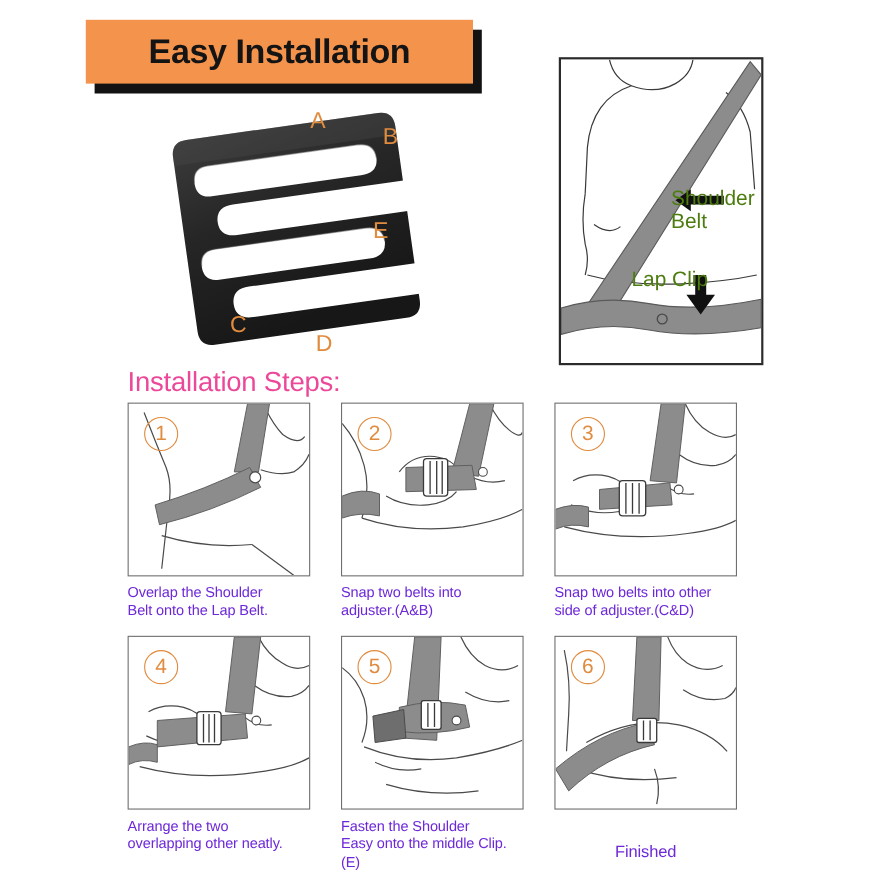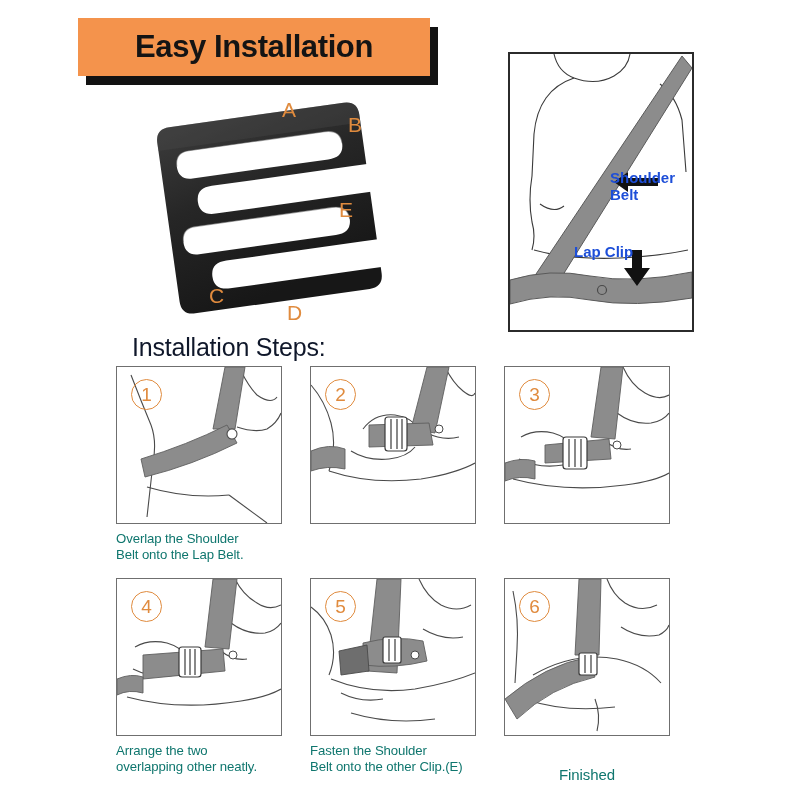--- a/index.html
+++ b/index.html
@@ -32,26 +32,26 @@
   .buckle-label {
     position: absolute; color: #e08b3e; font-size: 21px; font-weight: 500;
     font-family: "Liberation Sans", sans-serif;
   }
 
   
   #belt-diagram {
     position: absolute; left: 508px; top: 52px; width: 186px; height: 280px;
     border: 2px solid #2b2b2b; background: #fff; overflow: hidden;
   }
-  .belt-annot { position: absolute; font-size: 15px; font-weight: bold; color: #1d4ed8; line-height: 1.12; }
+  .belt-annot { position: absolute; font-size: 19px; font-weight: normal; color: #4d7c0f; line-height: 1.12; }
 
   
   #steps-heading {
-    position: absolute; left: 132px; top: 333px;
-    font-size: 25px; font-weight: 500; color: #0f172a; letter-spacing: -0.2px;
+    position: absolute; left: 116px; top: 333px;
+    font-size: 25px; font-weight: 500; color: #ec4899; letter-spacing: -0.2px;
   }
 
   
   #steps-grid {
     position: absolute; left: 116px; top: 366px;
     width: 584px; height: 420px;
     display: grid;
     grid-template-columns: 166px 166px 166px;
     grid-template-rows: 208px 208px;
     column-gap: 28px; row-gap: 4px;
@@ -62,21 +62,21 @@
     border: 1.4px solid #6f6f6f; background: #fff; overflow: hidden;
   }
   .step-badge {
     position: absolute; left: 14px; top: 12px;
     width: 31px; height: 31px; border-radius: 50%;
     border: 1.8px solid #e08b3e; background: transparent;
     display: flex; align-items: center; justify-content: center;
     color: #e08b3e; font-size: 19px; z-index: 5;
   }
   .step-caption {
-    margin-top: 7px; font-size: 13.2px; color: #0f766e;
+    margin-top: 7px; font-size: 13.2px; color: #6d28d9;
     line-height: 1.24; letter-spacing: -0.1px; white-space: pre-line;
   }
   .step-caption.centered { text-align: center; margin-top: 30px; font-size: 15px; }
   svg { display: block; }
 </style>
 </head>
 <body>
 
 <div id="page">
 
@@ -203,20 +203,22 @@
           <path d="M 0 84 Q 18 76 34 82 L 34 102 Q 16 98 0 104 Z" fill="#8c8c8c" stroke="#5f5f5f" stroke-width="0.9"></path>
           <g>
             <rect x="74" y="50" width="22" height="34" rx="3" fill="#fff" stroke="#3a3a3a" stroke-width="1.2"></rect>
             <line x1="80" y1="52" x2="80" y2="82" stroke="#3a3a3a" stroke-width="1.2"></line>
             <line x1="86" y1="52" x2="86" y2="82" stroke="#3a3a3a" stroke-width="1.2"></line>
             <line x1="91" y1="52" x2="91" y2="82" stroke="#3a3a3a" stroke-width="1.2"></line>
           </g>
           <circle cx="128" cy="62" r="4" fill="#fff" stroke="#4a4a4a" stroke-width="1"></circle>
         </svg>
       </div>
+      <div class="step-caption">Snap two belts into
+adjuster.(A&amp;B)</div>
     </div>
 
     <div class="step-cell">
       <div class="step-frame">
         <div class="step-badge">3</div>
         <svg width="164" height="156" viewBox="0 0 164 156">
           <g fill="none" stroke="#4a4a4a" stroke-width="1.1">
             <path d="M 118 0 Q 126 18 140 26 Q 154 34 164 28"></path>
             <path d="M 112 46 Q 128 58 146 56 Q 158 54 164 46"></path>
             <path d="M 16 70 Q 30 62 48 66 Q 62 70 68 80"></path>
@@ -229,20 +231,22 @@
           <path d="M 0 96 Q 16 90 30 94 L 30 112 Q 14 108 0 114 Z" fill="#8c8c8c" stroke="#5f5f5f" stroke-width="0.9"></path>
           <g>
             <rect x="58" y="70" width="24" height="32" rx="3" fill="#fff" stroke="#3a3a3a" stroke-width="1.2"></rect>
             <line x1="64" y1="72" x2="64" y2="100" stroke="#3a3a3a" stroke-width="1.2"></line>
             <line x1="70" y1="72" x2="70" y2="100" stroke="#3a3a3a" stroke-width="1.2"></line>
             <line x1="76" y1="72" x2="76" y2="100" stroke="#3a3a3a" stroke-width="1.2"></line>
           </g>
           <circle cx="112" cy="78" r="4" fill="#fff" stroke="#4a4a4a" stroke-width="1"></circle>
         </svg>
       </div>
+      <div class="step-caption">Snap two belts into other
+side of adjuster.(C&amp;D)</div>
     </div>
 
     <div class="step-cell">
       <div class="step-frame">
         <div class="step-badge">4</div>
         <svg width="164" height="156" viewBox="0 0 164 156">
           <g fill="none" stroke="#4a4a4a" stroke-width="1.1">
             <path d="M 118 0 Q 126 16 140 24 Q 152 32 164 26"></path>
             <path d="M 114 44 Q 130 56 148 54 Q 158 52 164 44"></path>
             <path d="M 18 68 Q 32 60 50 64 Q 64 68 70 78"></path>
@@ -283,21 +287,21 @@
           <path d="M 28 72 L 56 66 L 58 92 L 30 96 Z" fill="#6e6e6e" stroke="#4a4a4a" stroke-width="0.9"></path>
           <g>
             <rect x="72" y="58" width="18" height="26" rx="2" fill="#fff" stroke="#3a3a3a" stroke-width="1.2"></rect>
             <line x1="78" y1="60" x2="78" y2="82" stroke="#3a3a3a" stroke-width="1.2"></line>
             <line x1="84" y1="60" x2="84" y2="82" stroke="#3a3a3a" stroke-width="1.2"></line>
           </g>
           <circle cx="104" cy="76" r="4" fill="#fff" stroke="#4a4a4a" stroke-width="1"></circle>
         </svg>
       </div>
       <div class="step-caption">Fasten the Shoulder
-Belt onto the other Clip.(E)</div>
+Easy onto the middle Clip.(E)</div>
     </div>
 
     <div class="step-cell">
       <div class="step-frame">
         <div class="step-badge">6</div>
         <svg width="164" height="156" viewBox="0 0 164 156">
           <g fill="none" stroke="#4a4a4a" stroke-width="1.1">
             <path d="M 8 12 Q 14 40 12 70 L 10 104"></path>
             <path d="M 102 0 Q 108 16 120 24 Q 136 34 152 26"></path>
             <path d="M 116 48 Q 134 60 154 56 Q 162 52 164 46"></path>

